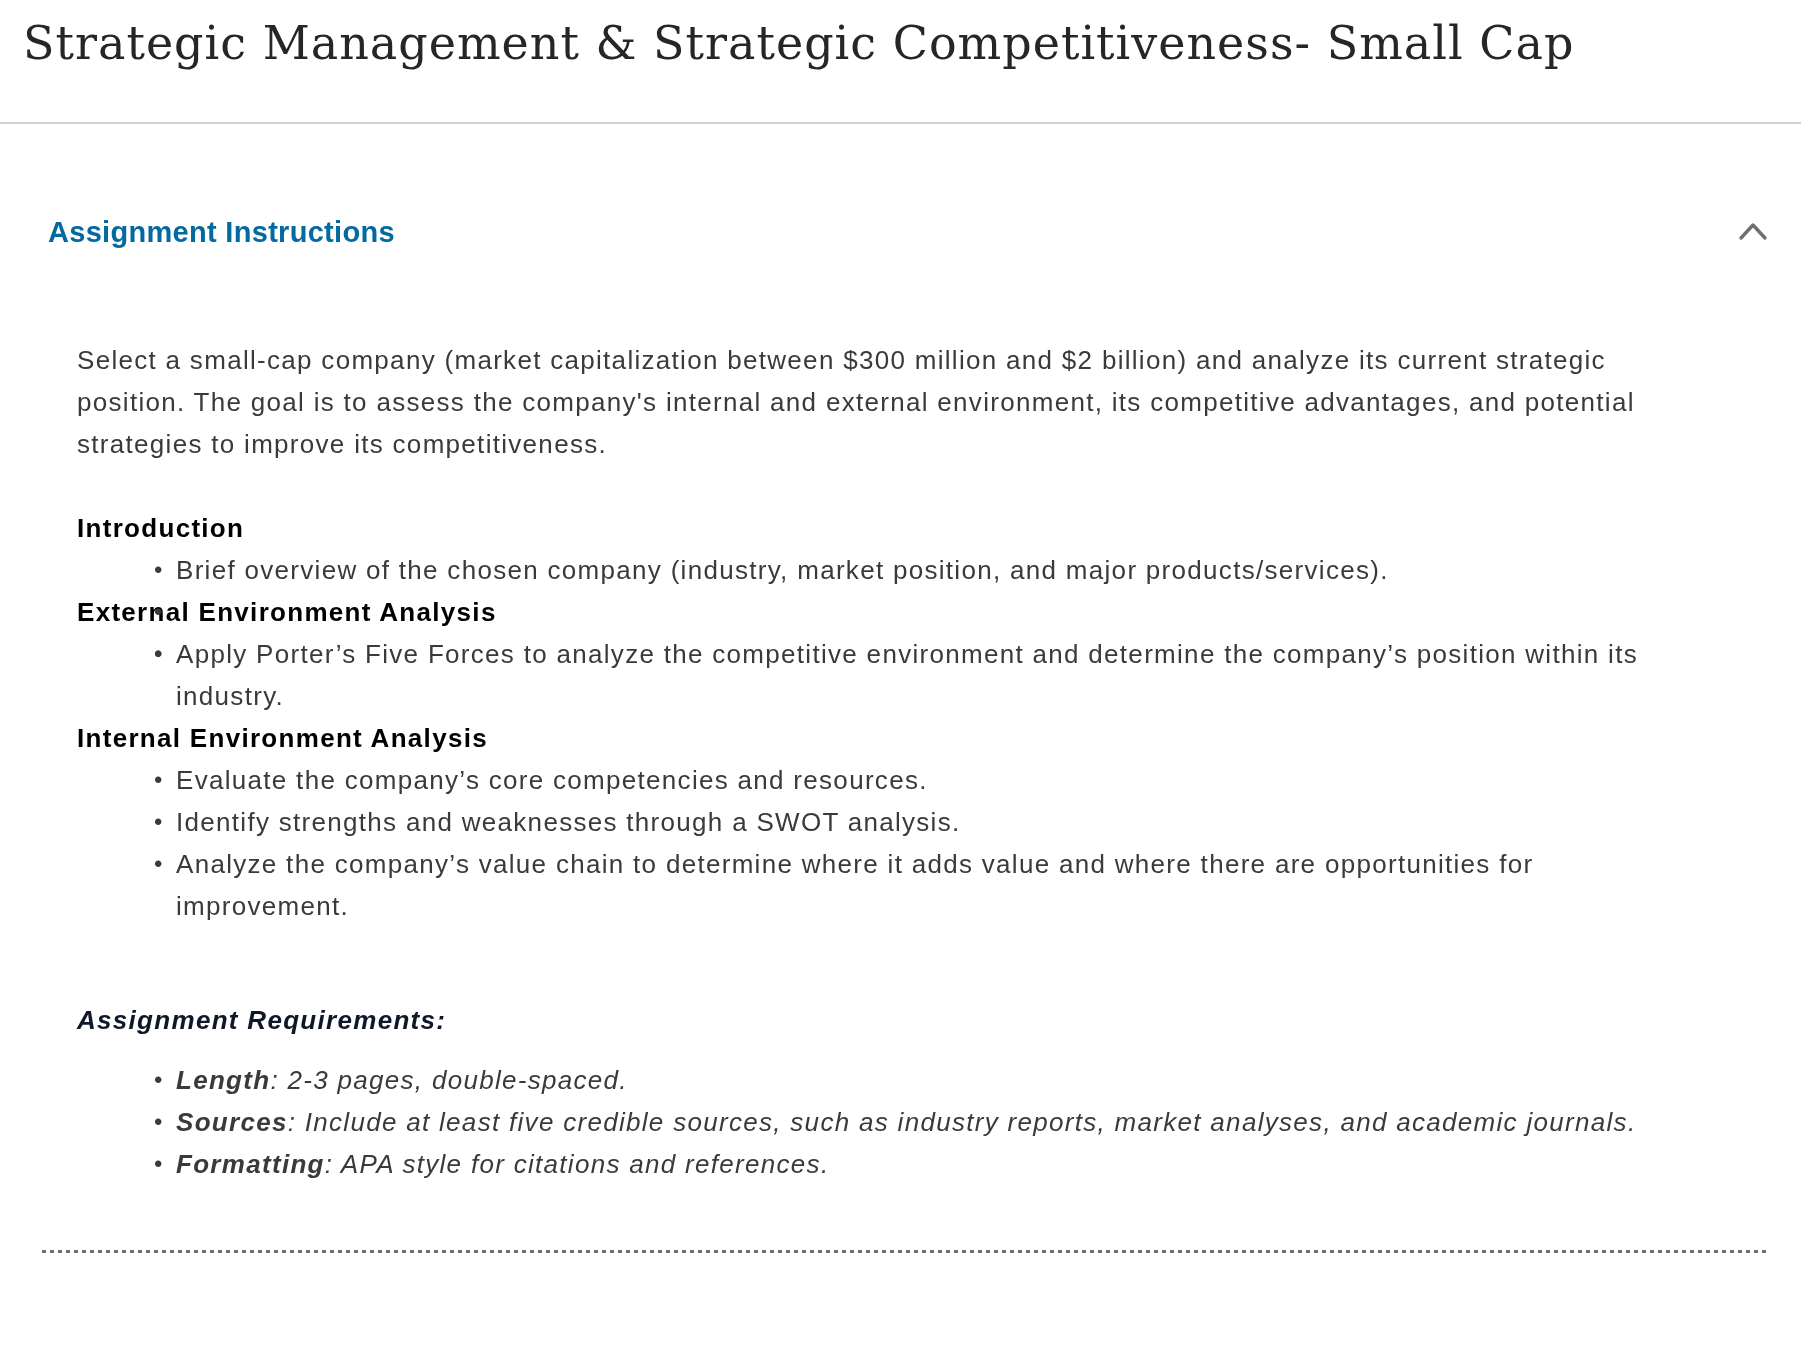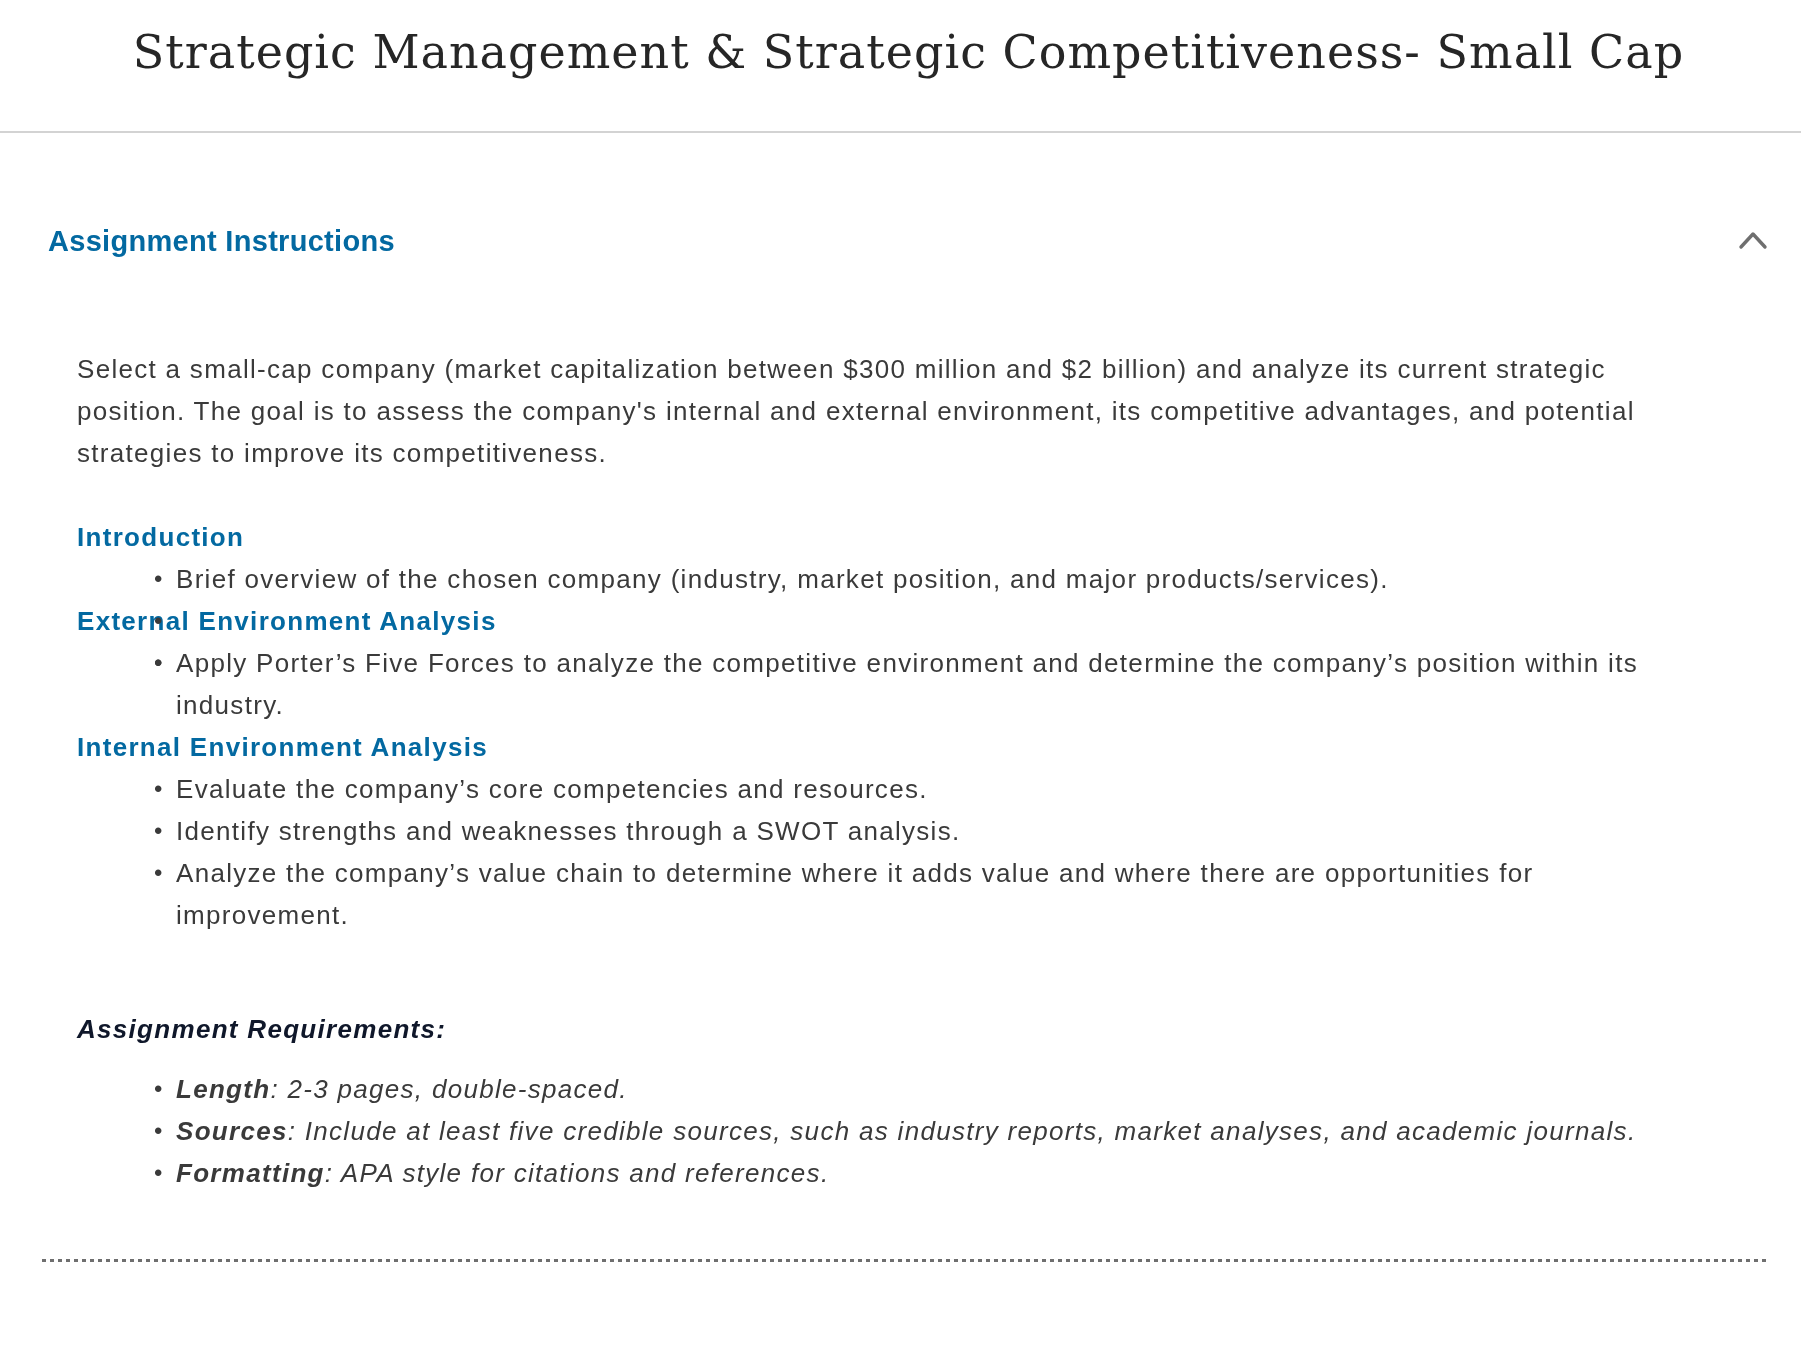--- a/index.html
+++ b/index.html
@@ -7,31 +7,30 @@
     width: 1801px;
     height: 1352px;
     background: #ffffff;
     overflow: hidden;
     font-family: "Liberation Sans", sans-serif;
     color: #3a3a3a;
   }
 
   
   .page-title {
-    margin: 16px;
+    margin: 7px;
     padding: 6px 0 0 16px;
     font-family: "DejaVu Serif", serif;
     font-weight: 400;
     font-size: 46px;
     line-height: 60px;
     letter-spacing: 1px;
     color: #262626;
     white-space: nowrap;
     overflow: hidden;
-    text-align: center;
   }
 
   .top-divider {
     border: 0;
     border-top: 2px solid #d3d3d3;
     margin: 49px 0 0 0;
   }
 
   
   .panel-header {
@@ -70,21 +69,21 @@
   .intro-para {
     margin: 0 0 42px 0;
     max-width: 1620px;
   }
 
   .section-heading {
     margin: 0;
     font-size: 26px;
     line-height: 42px;
     font-weight: 700;
-    color: #0369a1;
+    color: #000000;
   }
 
   ul.bullet-list {
     list-style: none;
     margin: 0;
     padding: 0 0 0 77px;
   }
   ul.bullet-list li {
     position: relative;
     padding-left: 22px;

